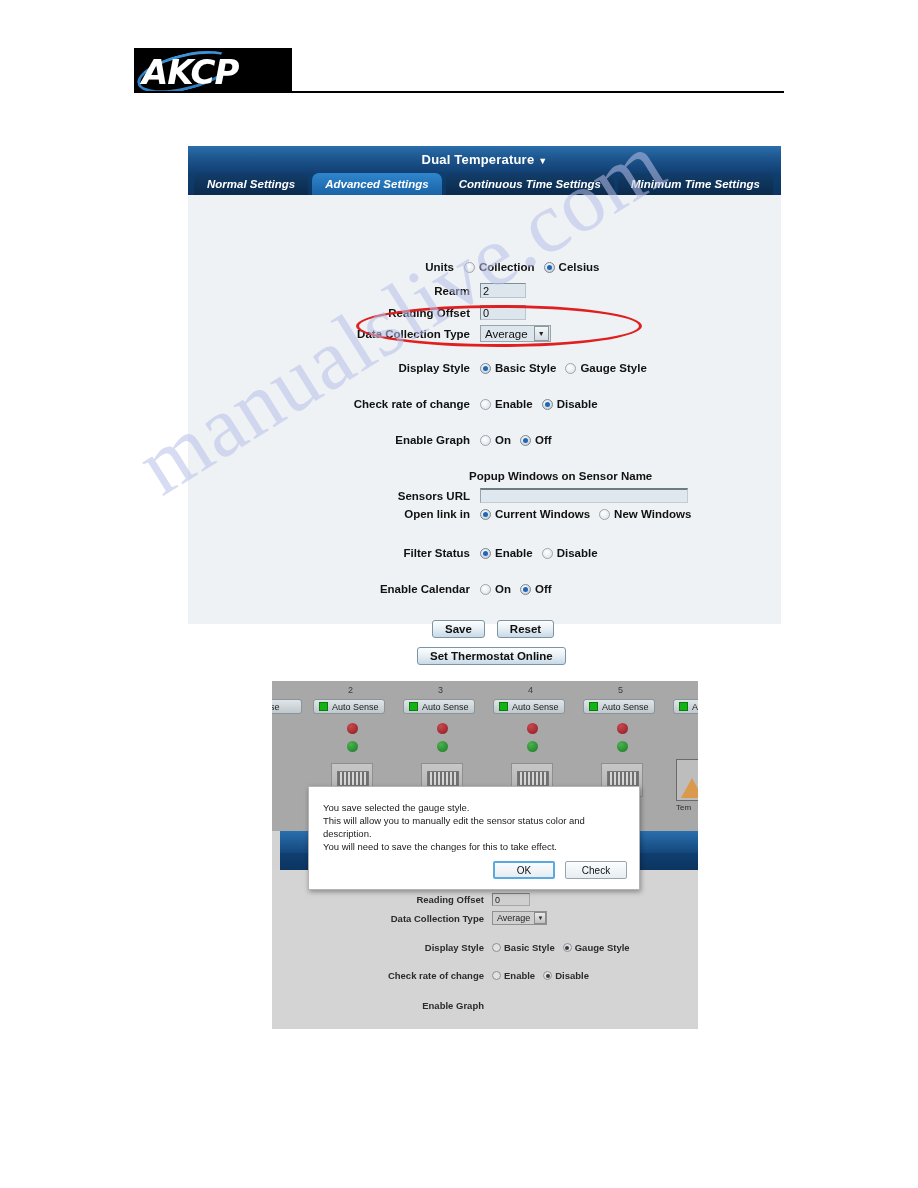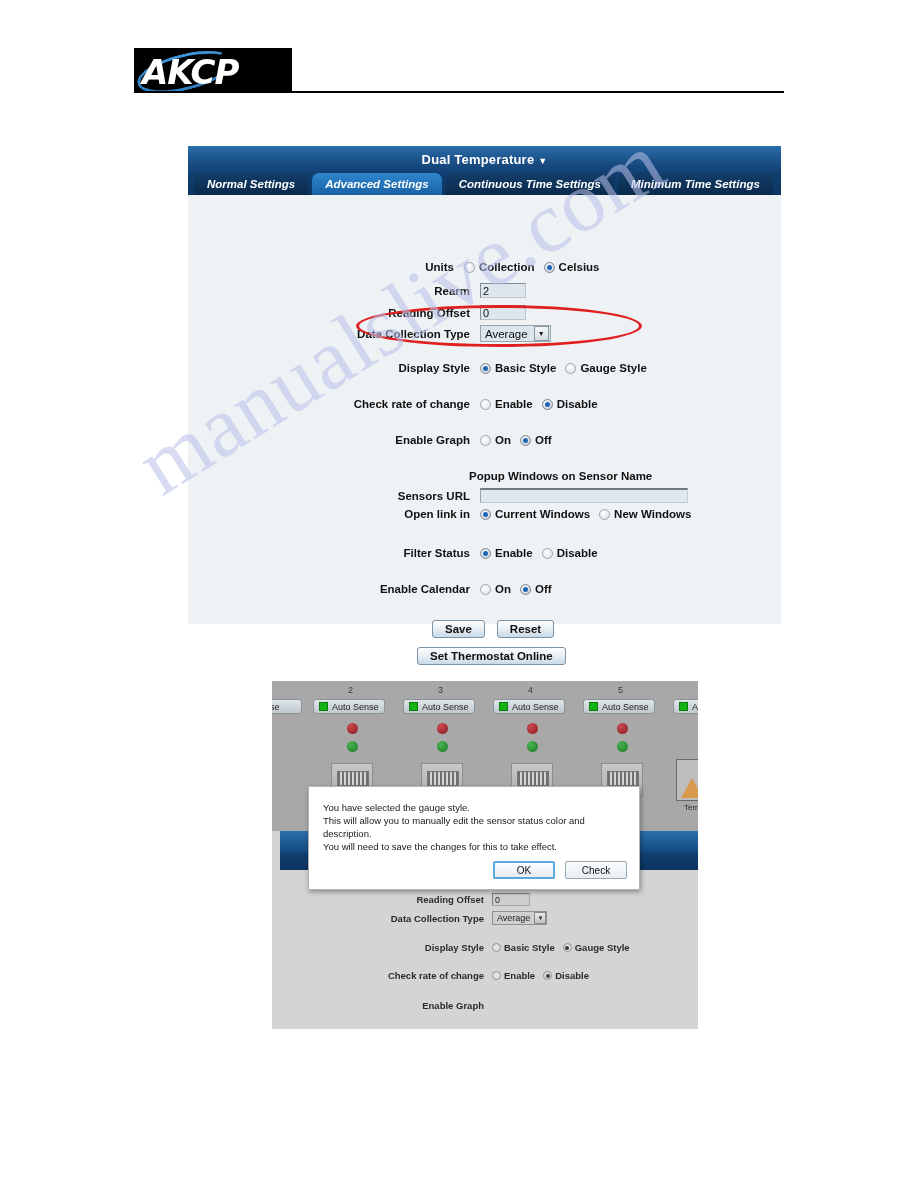--- a/index.html
+++ b/index.html
@@ -353,21 +353,20 @@
     position: absolute;
     left: 4px; bottom: 2px;
     border-left: 11px solid transparent;
     border-right: 11px solid transparent;
     border-bottom: 20px solid #d99a4e;
   }
   .sensor-label {
     position: absolute;
     font-size: 8px;
     color: #2a2a2a;
-    margin-left: 8px;
   }
 
   
   .shot2-panel {
     position: absolute;
     left: 0;
     top: 150px;
     width: 426px;
     height: 198px;
     background: #d3d3d3;
@@ -787,21 +786,21 @@
 
       <div class="s2row" style="left:100px; top:130px;">
         <div class="s2label">Enable Graph</div>
       </div>
 
     </div>
   </div>
 
   <div class="dialog">
     <div class="dialog-text">
-      <div>You have selected the gauge style.</div>
+      <div>You save selected the gauge style.</div>
       <div>This will allow you to manually edit the sensor status color and description.</div>
       <div>You will need to save the changes for this to take effect.</div>
     </div>
     <div class="dialog-btns">
       <button class="dlg-btn primary">OK</button>
       <button class="dlg-btn">Check</button>
     </div>
   </div>
 
 </div>

